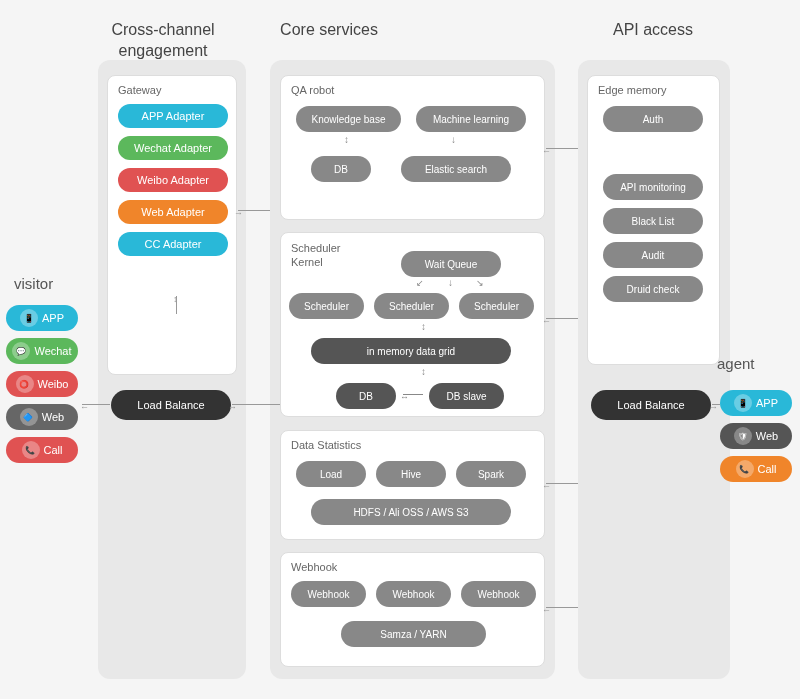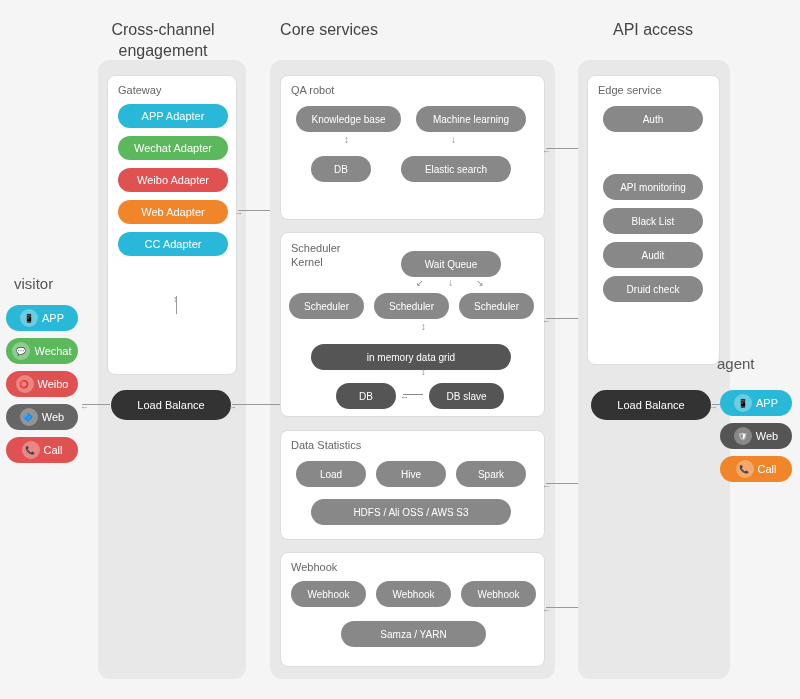--- a/index.html
+++ b/index.html
@@ -243,21 +243,21 @@
     <div style="position:absolute; left:135px; top:45px; font-size:9px; color:#888;">↙</div>
     <div style="position:absolute; left:167px; top:44px; font-size:10px; color:#888;">↓</div>
     <div style="position:absolute; left:195px; top:45px; font-size:9px; color:#888;">↘</div>
 
     <div class="pill-btn" style="left:8px; top:60px; width:75px; height:26px;">Scheduler</div>
     <div class="pill-btn" style="left:93px; top:60px; width:75px; height:26px;">Scheduler</div>
     <div class="pill-btn" style="left:178px; top:60px; width:75px; height:26px;">Scheduler</div>
 
     <div style="position:absolute; left:140px; top:88px; font-size:10px; color:#888;">↕</div>
 
-    <div class="pill-dark" style="left:30px; top:111px; width:200px; height:26px;">in memory data grid</div>
+    <div class="pill-dark" style="left:30px; top:105px; width:200px; height:26px;">in memory data grid</div>
 
     <div style="position:absolute; left:140px; top:133px; font-size:10px; color:#888;">↕</div>
 
     <div class="pill-dark" style="left:55px; top:150px; width:60px; height:26px;">DB</div>
 
     <div style="position:absolute; left:122px; top:161px; width:20px; height:1px; background:#888;"></div>
     <div style="position:absolute; left:119px; top:158px; font-size:9px; color:#888;">↔</div>
     <div class="pill-dark" style="left:148px; top:150px; width:75px; height:26px;">DB slave</div>
   </div>
 
@@ -284,21 +284,21 @@
     <div class="pill-btn" style="left:95px; top:28px; width:75px; height:26px;">Webhook</div>
     <div class="pill-btn" style="left:180px; top:28px; width:75px; height:26px;">Webhook</div>
 
     <div class="pill-btn" style="left:60px; top:68px; width:145px; height:26px;">Samza / YARN</div>
   </div>
 
   <div style="position:absolute; left:546px; top:607px; width:32px; height:1px; background:#999;"></div>
   <div style="position:absolute; left:542px; top:604px; font-size:9px; color:#999;">←</div>
 
   <div class="section-box" style="left:587px; top:75px; width:133px; height:290px;">
-    <div class="section-label">Edge service</div>
+    <div class="section-label">Edge memory</div>
 
     <div class="pill-btn" style="left:15px; top:30px; width:100px; height:26px;">Auth</div>
     <div class="pill-btn" style="left:15px; top:98px; width:100px; height:26px;">API monitoring</div>
     <div class="pill-btn" style="left:15px; top:132px; width:100px; height:26px;">Black List</div>
     <div class="pill-btn" style="left:15px; top:166px; width:100px; height:26px;">Audit</div>
     <div class="pill-btn" style="left:15px; top:200px; width:100px; height:26px;">Druid check</div>
   </div>
 
   <div class="load-balance" style="left:591px; top:390px;">Load Balance</div>
 

